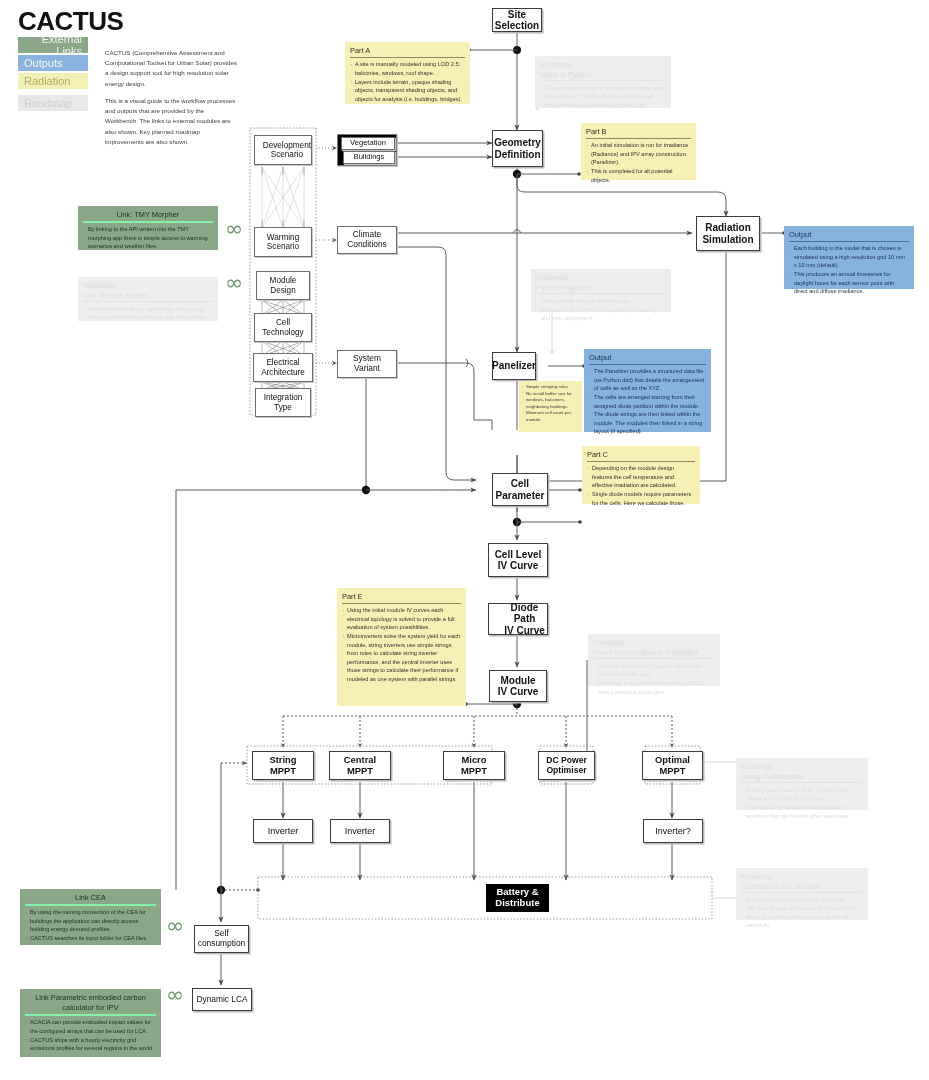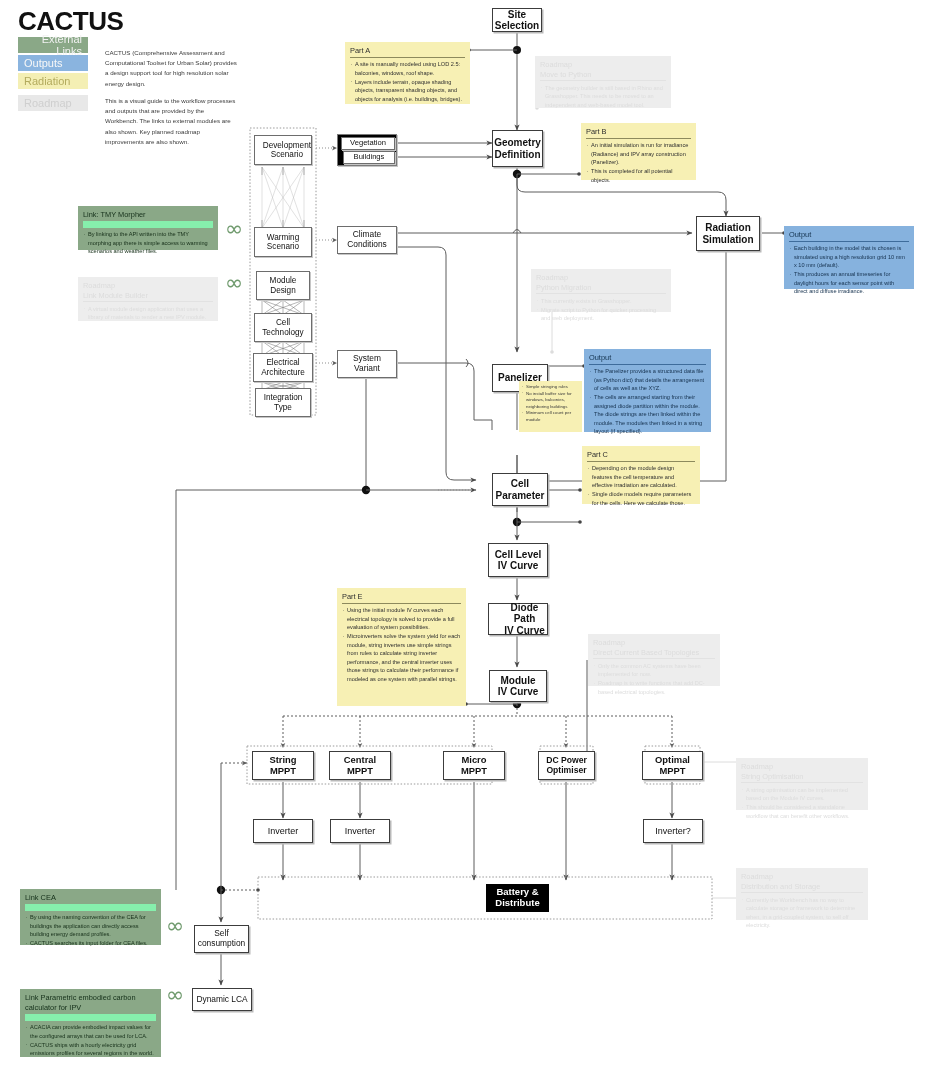--- a/index.html
+++ b/index.html
@@ -29,21 +29,21 @@
   .card{box-sizing:border-box;padding:4px 5px 5px 5px;font-size:5.6px;line-height:1.52;}
   .card .hd{font-size:7.4px;line-height:1.25;padding-bottom:1.5px;margin-bottom:2.5px;}
   .card ul{margin:0;padding:0;list-style:none;}
   .card li{position:relative;padding-left:5px;margin-bottom:0.5px;}
   .card li:before{content:"·";position:absolute;left:0.5px;top:-0.5px;}
   .card-yellow{background:#f7f0b4;color:#2f2f2f;}
   .card-yellow .hd{border-bottom:1px solid #8d8a5d;color:#2f2f2f;}
   .card-blue{background:#86b2de;color:#16324f;}
   .card-blue .hd{border-bottom:1px solid #3e6c9b;color:#14334f;}
   .card-green{background:#8aa887;color:#17301a;}
-  .card-green .hd{border-bottom:7px solid #86efac;color:#15301a;}
+  .card-green .hd{border-bottom:2px solid #86efac;color:#15301a;text-align:center;}
   .card-road{background:#ededed;color:#dcdcdc;}
   .card-road .hd{border-bottom:1px solid #e2e2e2;color:#dcdcdc;}
   .card .kicker{display:block;}
 
   
   .mininote{background:#f7f0b4;color:#3a3a3a;font-size:4.4px;line-height:1.5;padding:3px 3px 3px 3px;box-sizing:border-box;}
   .mininote ul{margin:0;padding:0;list-style:none;}
   .mininote li{position:relative;padding-left:4px;}
   .mininote li:before{content:"·";position:absolute;left:0;top:-0.5px;}
 
@@ -280,21 +280,21 @@
   <div class="abs node" style="left:492px;top:130px;width:51px;height:37px;">
     <span style="white-space:pre-line">Geometry
 Definition</span>
   </div>
 
   <div class="abs node" style="left:696px;top:216px;width:64px;height:35px;">
     <span style="white-space:pre-line">Radiation
 Simulation</span>
   </div>
 
-  <div class="abs node" style="left:492px;top:364px;width:56px;height:28px;">
+  <div class="abs node" style="left:492px;top:352px;width:44px;height:28px;">
     <span style="white-space:pre-line">Panelizer</span>
   </div>
 
   <div class="abs node" style="left:492px;top:473px;width:56px;height:33px;">
     <span style="white-space:pre-line">Cell
 Parameter</span>
   </div>
 
   <div class="abs node" style="left:488px;top:543px;width:60px;height:34px;">
     <span style="white-space:pre-line">Cell Level

